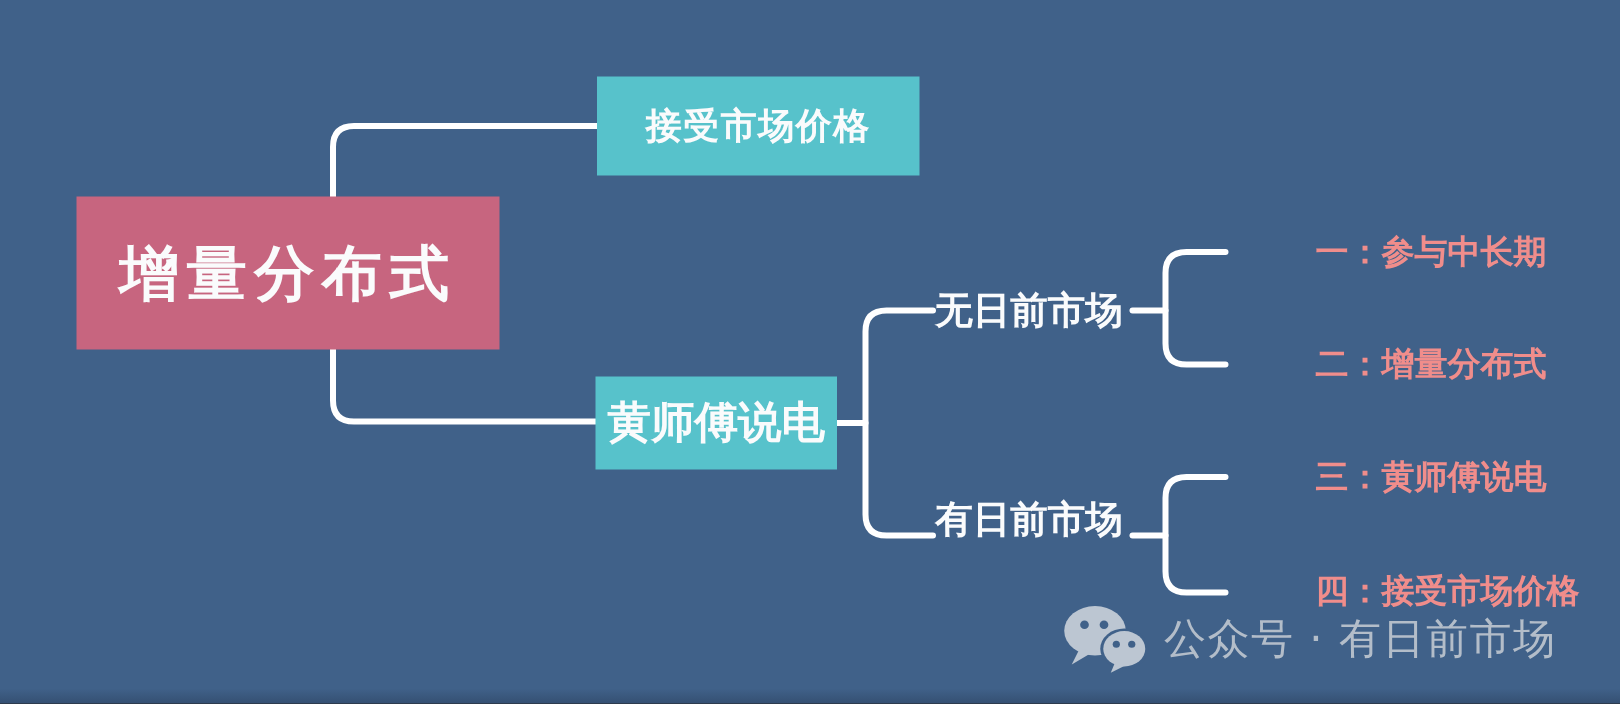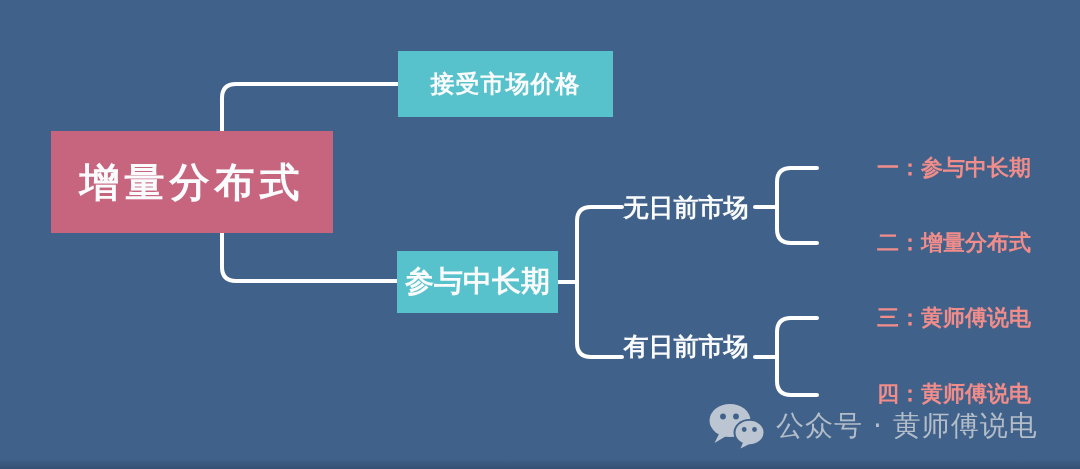--- a/index.html
+++ b/index.html
@@ -119,45 +119,45 @@
 
     <path d="M 755 357 L 777 357"></path>
 
     <path d="M 817 318 L 791 318 Q 777 318 777 332 L 777 381 Q 777 395 791 395 L 817 395"></path>
   </svg>
 
   <div class="node-box root-box">增量分布式</div>
 
   <div class="node-box branch-box-1">接受市场价格</div>
 
-  <div class="node-box branch-box-2">参与中长期</div>
+  <div class="node-box branch-box-2">黄师傅说电</div>
 
   <div class="mid-label mid-label-1">无日前市场</div>
 
   <div class="mid-label mid-label-2">有日前市场</div>
 
   <div class="leaf-label leaf-1">一：参与中长期</div>
 
   <div class="leaf-label leaf-2">二：增量分布式</div>
 
   <div class="leaf-label leaf-3">三：黄师傅说电</div>
 
-  <div class="leaf-label leaf-4">四：黄师傅说电</div>
+  <div class="leaf-label leaf-4">四：接受市场价格</div>
 
   <div class="watermark">
     <svg width="58" height="46" viewBox="0 0 58 46">
 
       <ellipse cx="22" cy="17.5" rx="20.5" ry="16.5" fill="#BCC6D2"></ellipse>
       <path d="M 12 29 L 6.5 40 L 20 32 Z" fill="#BCC6D2"></path>
       <circle cx="15" cy="13.5" r="2.9" fill="#406189"></circle>
       <circle cx="28" cy="13.5" r="2.9" fill="#406189"></circle>
 
       <ellipse cx="41.5" cy="29.5" rx="16" ry="13.5" fill="#406189"></ellipse>
       <ellipse cx="41.5" cy="29.5" rx="14" ry="11.8" fill="#BCC6D2"></ellipse>
       <path d="M 35 39.5 L 32.5 45.5 L 42.5 40.5 Z" fill="#BCC6D2"></path>
       <circle cx="36.2" cy="26.5" r="2.4" fill="#406189"></circle>
       <circle cx="46.5" cy="26.5" r="2.4" fill="#406189"></circle>
     </svg>
-    <span class="watermark-text">公众号 · 黄师傅说电</span>
+    <span class="watermark-text">公众号 · 有日前市场</span>
   </div>
 
   <div class="bottom-shade"></div>
 </div>
 
 </body></html>

